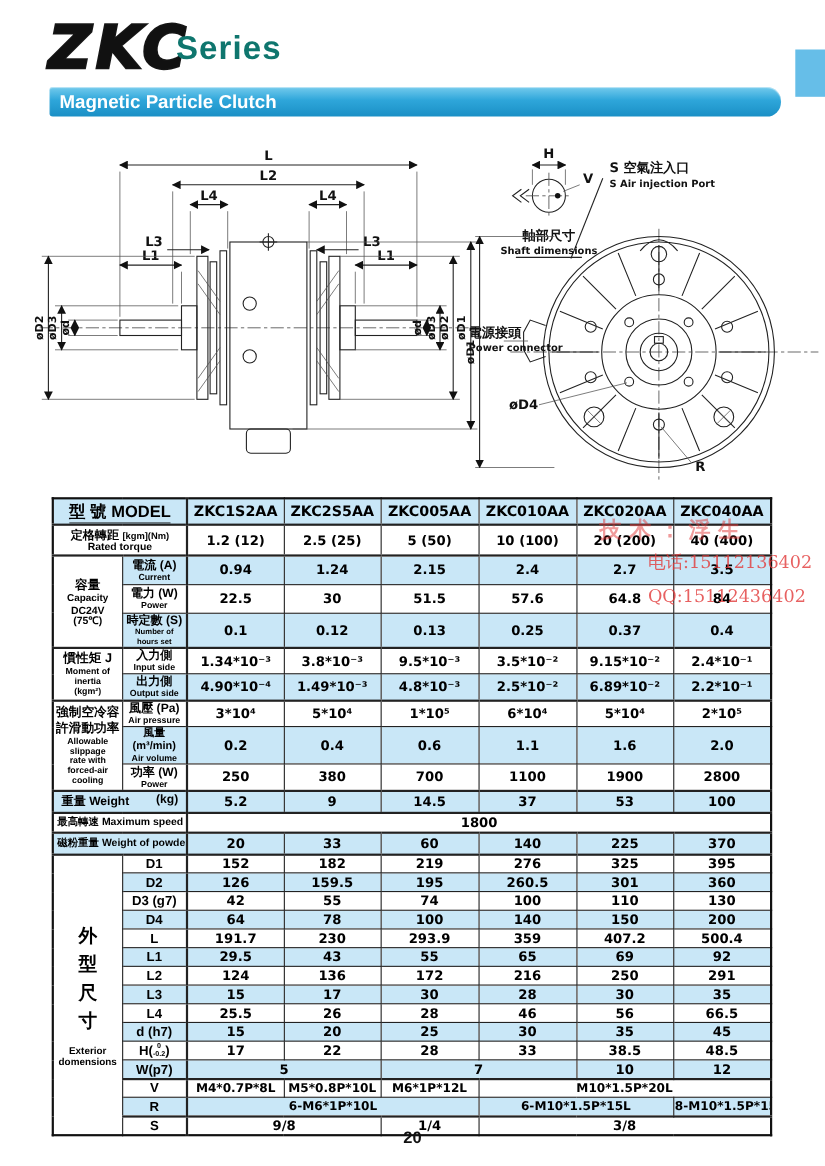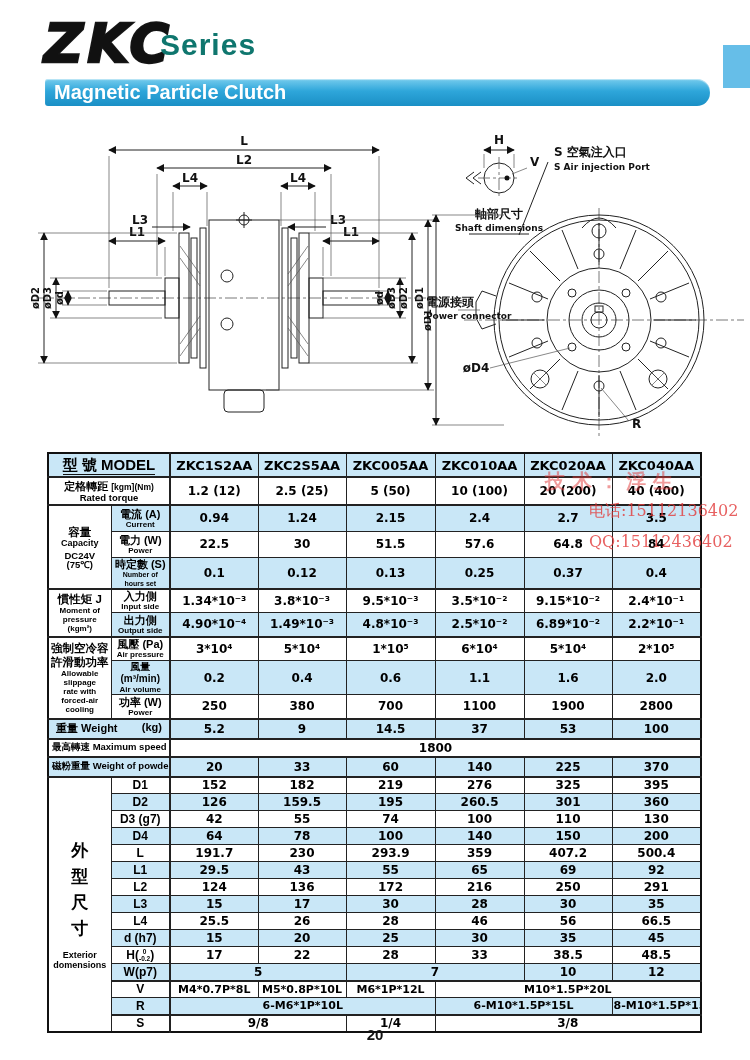--- a/index.html
+++ b/index.html
@@ -11,21 +11,21 @@
   .logo-wrap { position:absolute; left:40px; top:12px;font-style:italic; }
   .series-suffix { position:absolute; left:160px; top:28px; font-size:30px; font-weight:bold; color:#0f766e; letter-spacing:1px; }
   .banner {
     position:absolute; left:45px; top:79px; width:665px; height:27px;
     background:linear-gradient(180deg,#74cbed 0%,#2ea6da 45%,#1a8fc5 100%);
     border-radius:3px 13px 13px 3px;
     display:flex; align-items:center; padding-left:9px; gap:9px;
     box-shadow:inset 0 1px 1px rgba(255,255,255,.55);
   }
   .banner-zh { font-size:19px; font-weight:bold; color:#fff; letter-spacing:1.5px; text-shadow:1.5px 1.5px 0 #0d6290; white-space:nowrap; }
-  .banner-en { font-size:20px; font-weight:bold; color:#fff; white-space:nowrap; }
+  .banner-en { font-size:17px; font-weight:bold; color:#fff; white-space:nowrap; }
   .corner-rect { position:absolute; left:723px; top:45px; width:27px; height:43px; background:#66bee8; }
   
   .svg-left  { position:absolute; left:22px;  top:128px; }
   .svg-right { position:absolute; left:424px; top:130px; }
   svg text { font-family:"DejaVu Sans", sans-serif; fill:#111; }
   .dim { font-size:12px; font-weight:bold; }
   .dim-sm { font-size:10px; font-weight:bold; }
   .lbl-zh { font-size:12px; font-weight:bold; }
   .lbl-en { font-size:9px; font-weight:bold; }
   .ln { stroke:#222; fill:none; stroke-width:1; }
@@ -302,21 +302,21 @@
   <td class="val first">0.1</td>
         <td class="val">0.12</td>
         <td class="val">0.13</td>
         <td class="val">0.25</td>
         <td class="val">0.37</td>
         <td class="val">0.4</td>
       </tr>
   <tr class="bt h24b">
     <td class="grp grp-lines" rowspan="2">
       <span class="grp-zh">慣性矩 J</span>
-      <span class="grp-en">Moment of pressure</span>
+      <span class="grp-en">Moment of inertia</span>
       <span class="grp-en">(kgm²)</span>
     </td>
     <td>
       <span class="lab-zh">入力側</span>
       <span class="lab-en">Input side</span>
     </td>
   <td class="val first">1.34*10⁻³</td>
         <td class="val">3.8*10⁻³</td>
         <td class="val">9.5*10⁻³</td>
         <td class="val">3.5*10⁻²</td>

